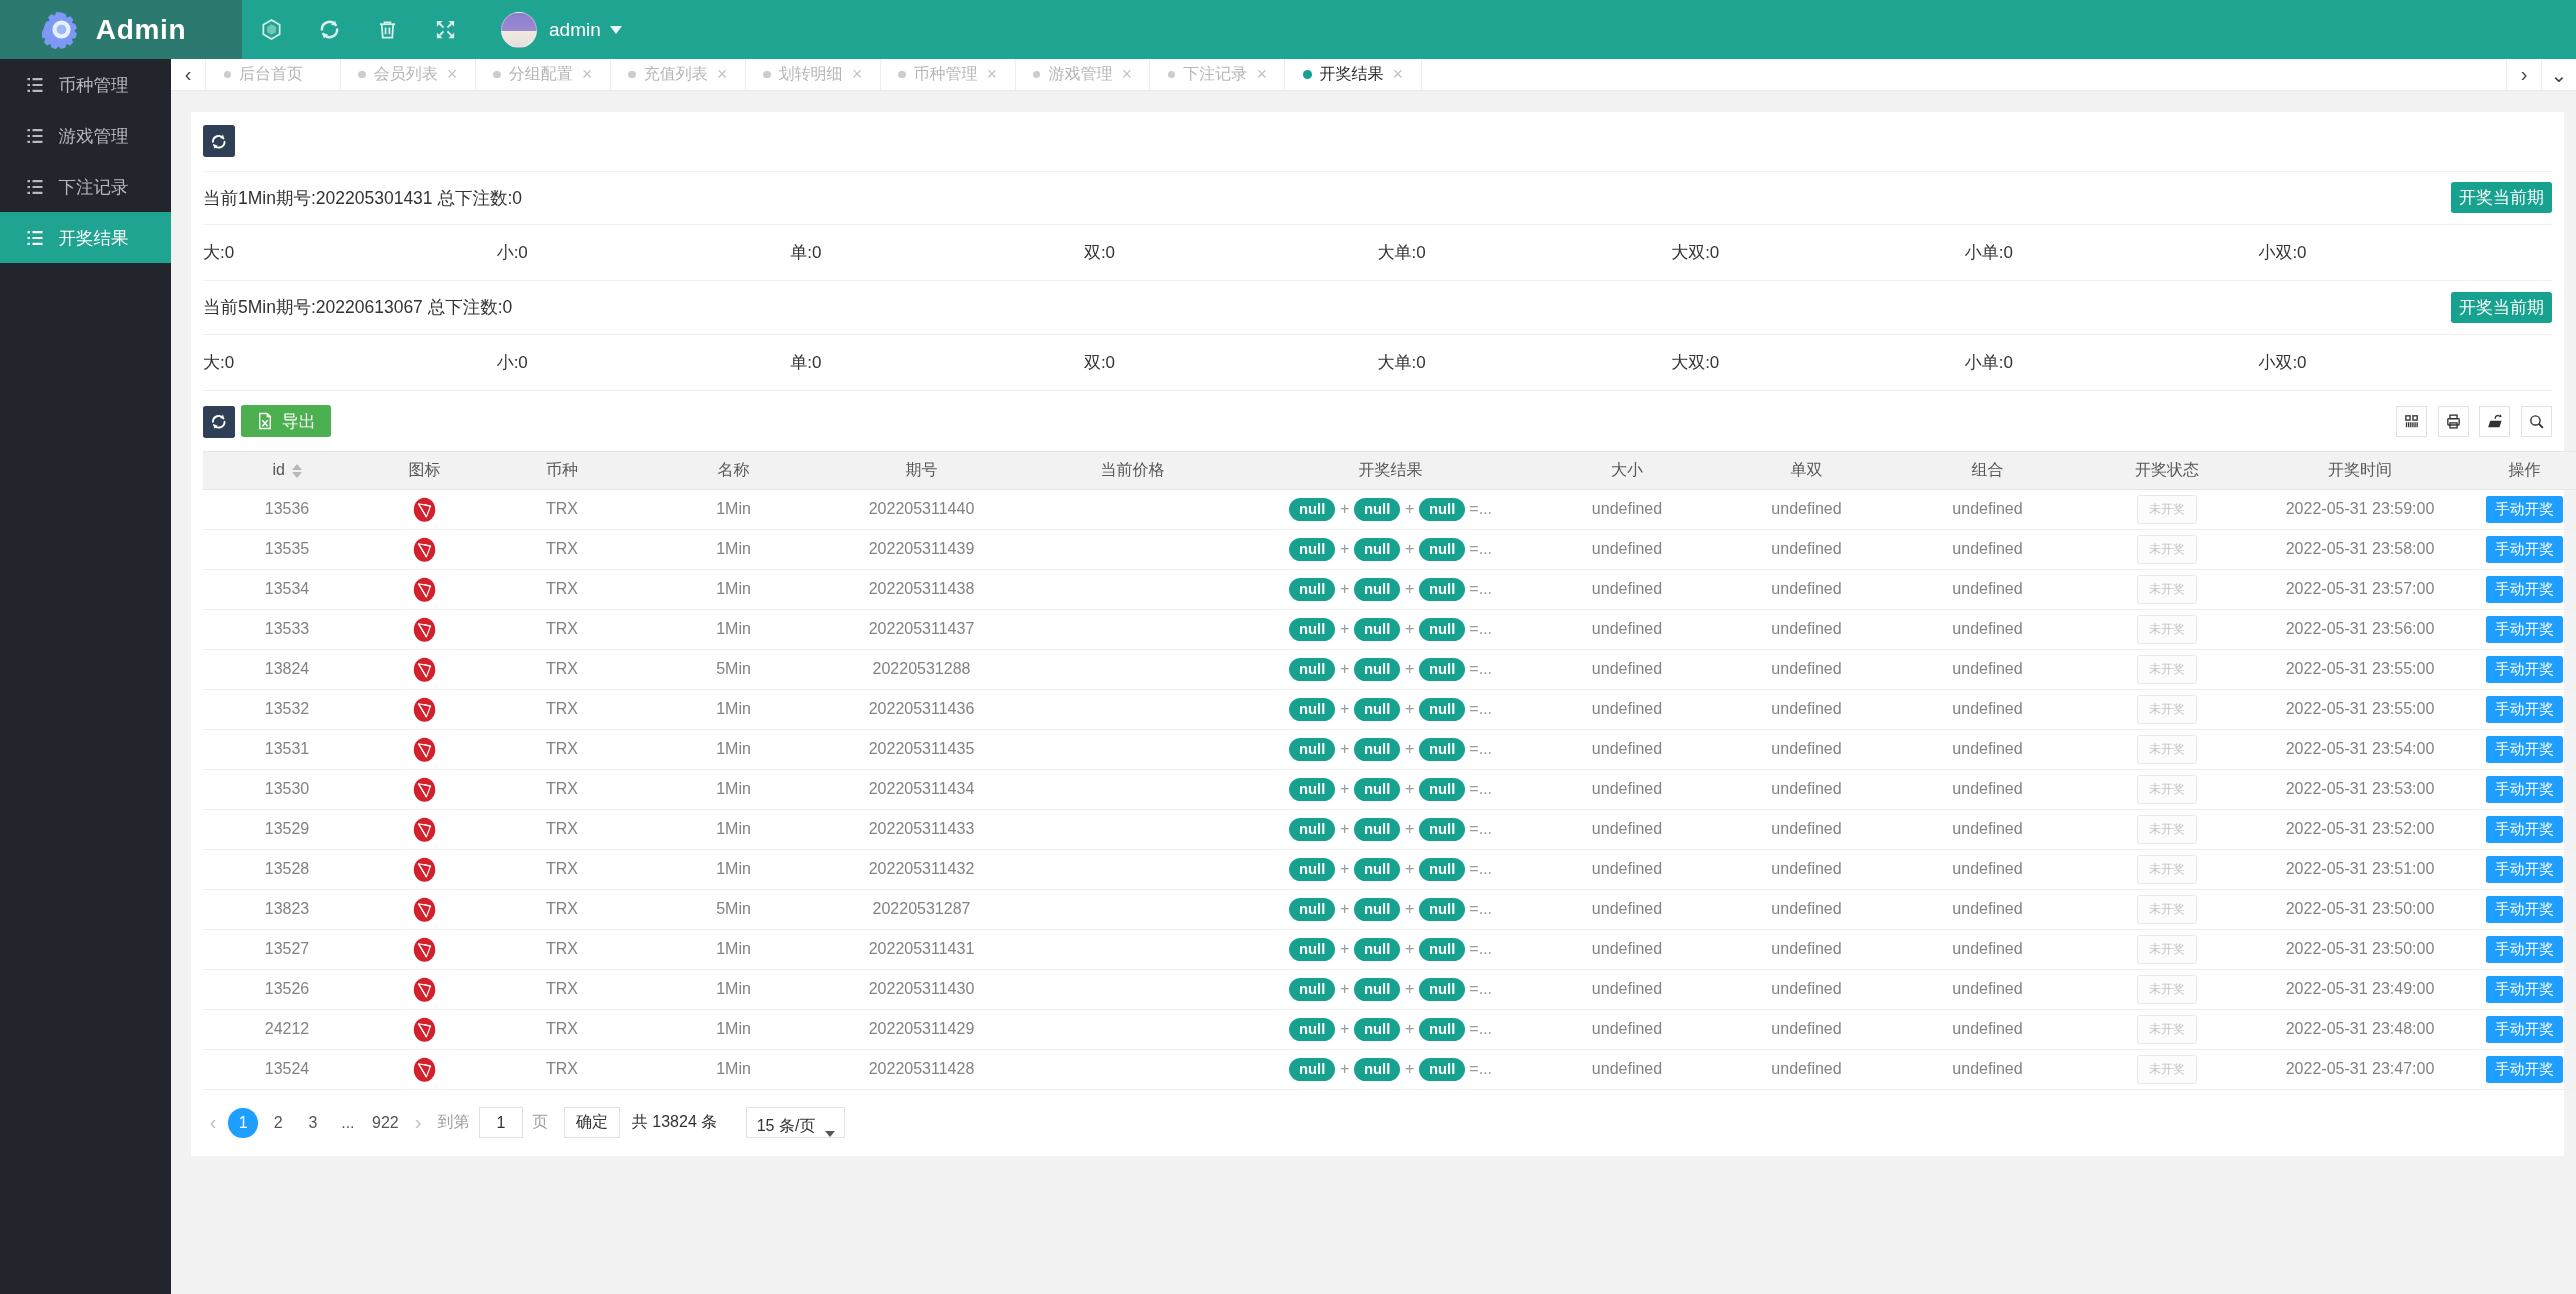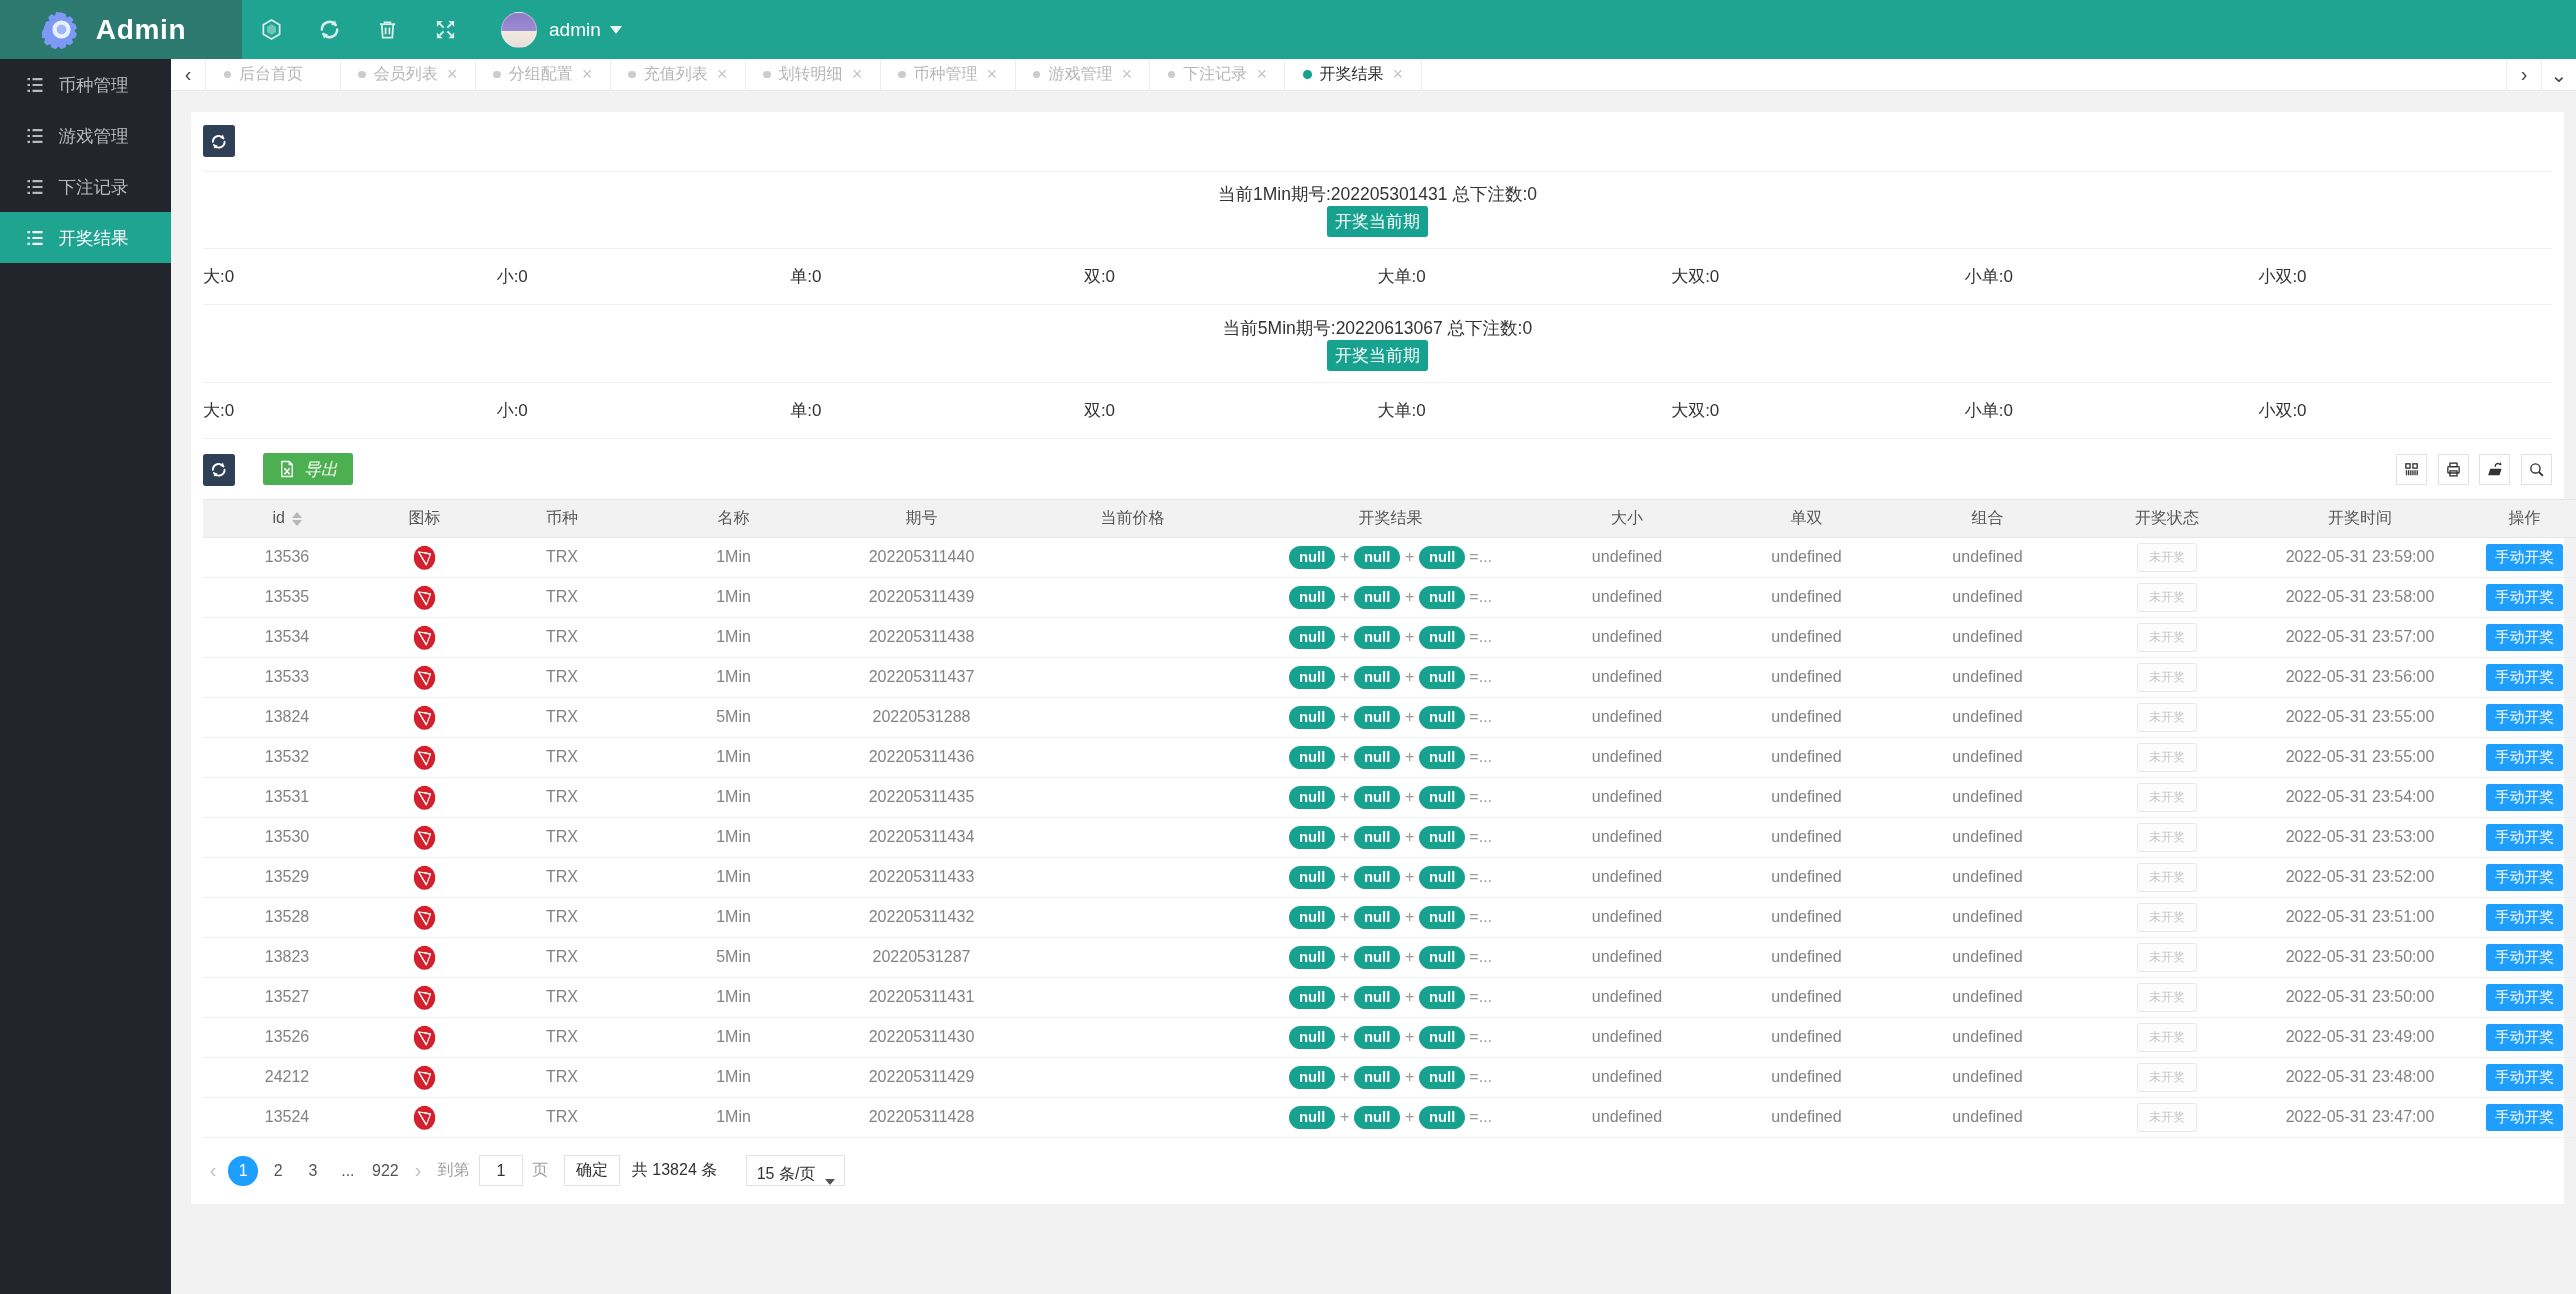--- a/index.html
+++ b/index.html
@@ -38,27 +38,27 @@
   .tab.active .dot { background:#17A28F; width:8.7px; height:8.7px; }
   .tab .close { color:#c3c3c3; font-size:17.5px; margin-left:1.3px; }
 
   
   .content { position:absolute; top:92px; left:171px; right:0; bottom:0; padding:20px 12px 0 20px; overflow:hidden; }
   .card { background:#fff; padding:13.4px 12px 17.5px 12px; }
 
   .btn { display:inline-flex; align-items:center; justify-content:center; border:none; border-radius:2.7px; cursor:pointer; font-family:inherit; }
   .btn-dark { width:32px; height:32px; background:#2F4056; color:#fff; }
   .btn-dark svg { width:17.5px; height:17.5px; }
-  .btn-green { height:32px; background:#4CAF50; color:#fff; font-size:17px; padding:0 14.8px; gap:8px; margin-left:25px;font-style:italic; }
+  .btn-green { height:32px; background:#4CAF50; color:#fff; font-size:17px; padding:0 14.8px; gap:8px; margin-left:3px; }
   .btn-green svg { width:18px; height:18px; }
   .btn-teal { height:31px; background:#17A28F; color:#fff; font-size:17px; padding:0 8px; }
   .btn-blue { height:27px; background:#1E9FFF; color:#fff; font-size:14.8px; padding:0 9.4px; border-radius:2.7px; }
 
   .card-toolbar { padding-bottom:13.4px; border-bottom:0.7px solid #f0f0f0; }
-  .period-head { display:flex; align-items:center; justify-content:space-between; padding:10.7px 0; border-bottom:0.7px solid #f0f0f0;flex-direction:column; }
+  .period-head { display:flex; align-items:center; justify-content:space-between; padding:10.7px 0; border-bottom:0.7px solid #f0f0f0; }
   .period-title { font-size:17.5px; color:#333; }
   .stats-row { display:flex; padding:16px 0; border-bottom:0.7px solid #f0f0f0; }
   .stat { flex:1; font-size:17px; color:#333; }
 
   .table-toolbar { display:flex; align-items:center; justify-content:space-between; padding:14.8px 0 13.4px 0; }
   .tt-right { display:flex; gap:10.7px; }
   .icon-btn { width:31px; height:31px; background:#fff; border:0.7px solid #e2e2e2; display:flex; align-items:center; justify-content:center; color:#333; cursor:pointer; }
   .icon-btn svg { width:17px; height:17px; }
 
   

